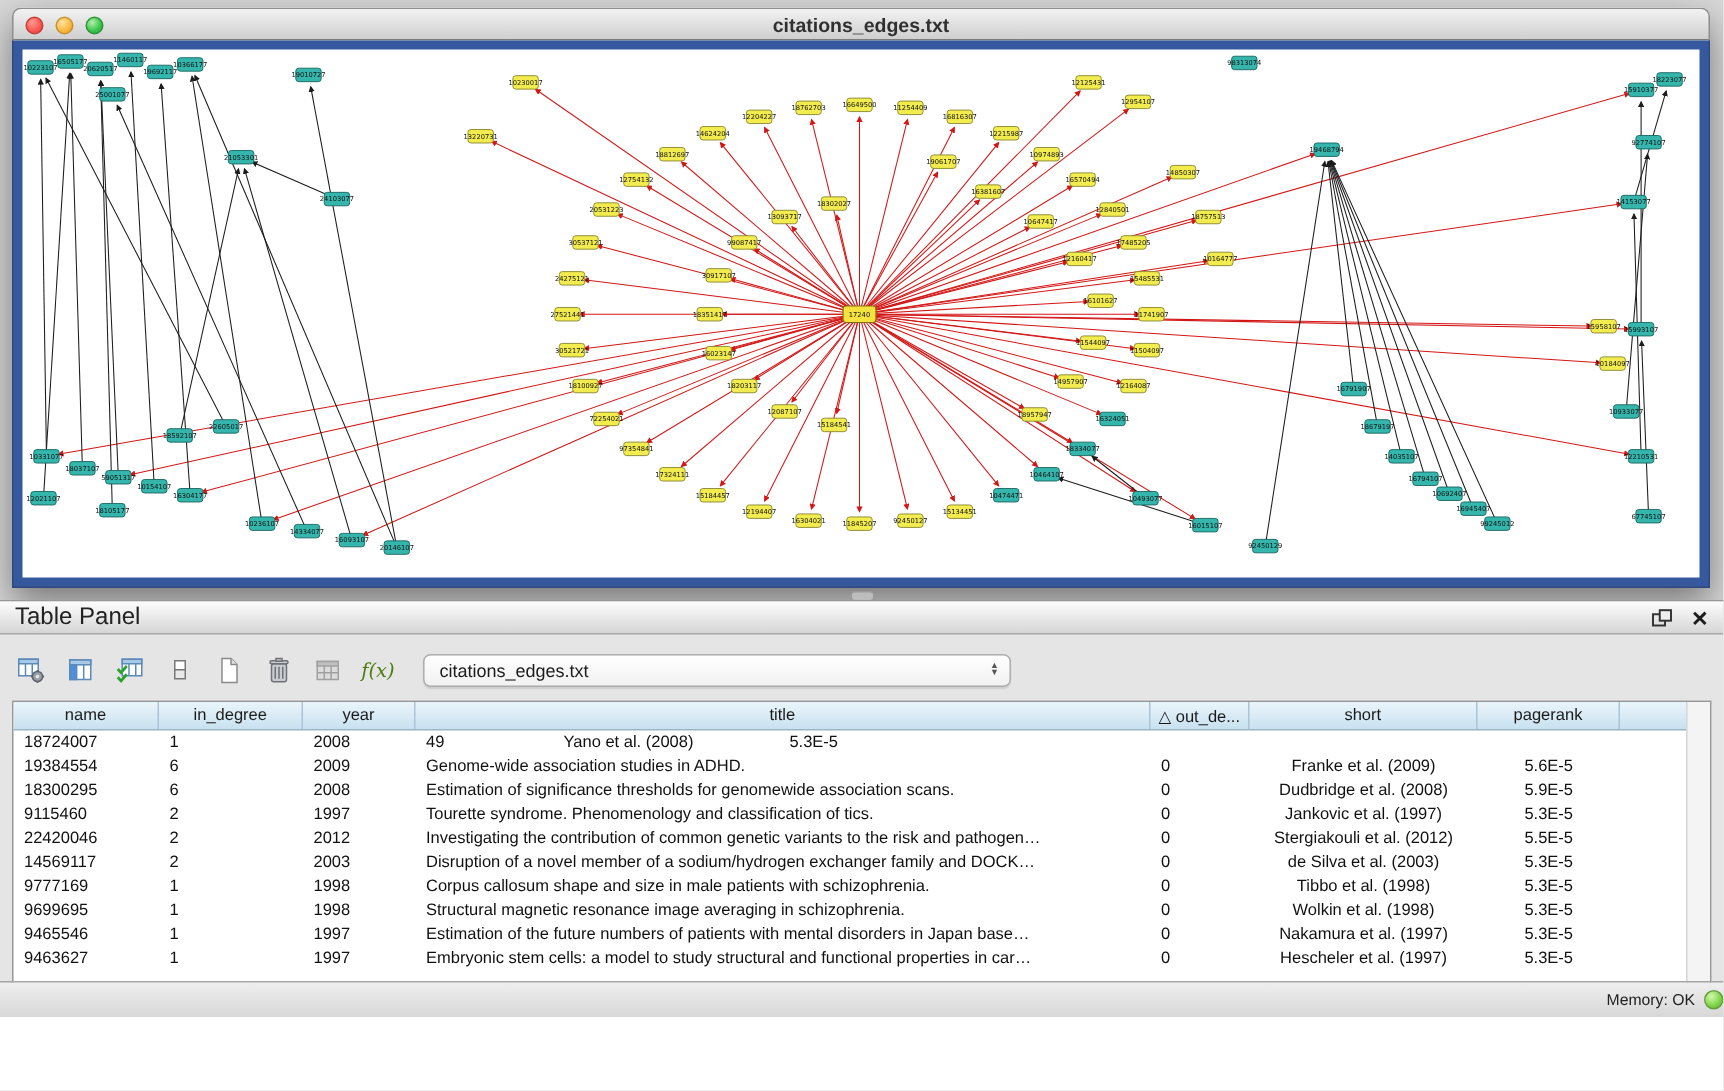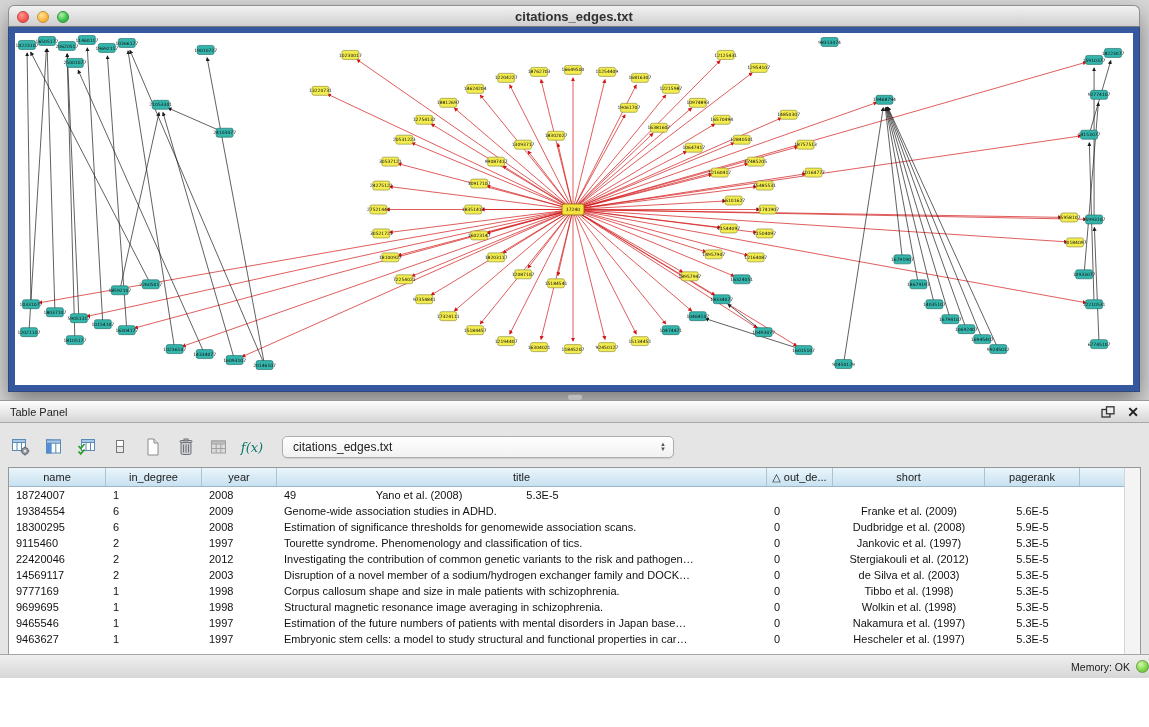--- a/index.html
+++ b/index.html
@@ -23,30 +23,30 @@
   .nt{fill:#35b6ac;stroke:#17655f;stroke-width:0.6;}
   .nh{fill:#f5e23e;stroke:#8a6a10;stroke-width:0.8;}
   .nlabel{font-size:4.5px;fill:#111;text-anchor:middle;font-family:"DejaVu Sans",sans-serif;}
 
   
   .grip{position:absolute;left:567px;top:394px;width:14px;height:5px;border-radius:3px;background:#bdbdbd;border:1px solid #9a9a9a;}
 
   
   .table-panel{position:absolute;left:0;top:400px;width:1149px;height:303px;background:#e5e5e5;border-top:1px solid #989898;box-sizing:border-box;}
   .panel-header{height:22px;background:linear-gradient(#fdfdfd,#d6d6d6);border-bottom:1px solid #a8a8a8;display:flex;align-items:center;padding:0 10px;box-sizing:border-box;}
-  .panel-title{font-size:11px;color:#222;}
+  .panel-title{font-size:16px;color:#222;}
   .panel-header .spacer{flex:1;}
   .float-icon{width:14px;height:12px;margin-right:12px;cursor:pointer;}
   .close-x{font-size:14px;font-weight:700;color:#1d1d1d;cursor:pointer;line-height:12px;}
 
   .panel-body{padding:8px 8px 0 8px;}
   .toolbar{display:flex;align-items:center;gap:7px;height:32px;margin-bottom:4px;}
   .tool-btn{width:26px;height:26px;display:flex;align-items:center;justify-content:center;border-radius:4px;cursor:pointer;}
   .tool-btn svg{display:block;}
-  .fx{font-family:"DejaVu Serif",serif;font-style:italic;font-size:13px;color:#0f766e;}
+  .fx{font-family:"DejaVu Serif",serif;font-style:italic;font-size:13px;color:#4d7c0f;}
   .combo{display:flex;align-items:center;width:392px;height:22px;background:linear-gradient(#ffffff,#f1f1f1);border:1px solid #aeaeae;border-radius:5px;box-shadow:0 1px 1px rgba(0,0,0,.10);font-size:12px;color:#1c1c1c;padding:0 6px;box-sizing:border-box;margin-left:10px;cursor:pointer;}
   .combo .val{flex:1;padding-left:4px;}
   .combo .arrows{display:flex;flex-direction:column;align-items:center;font-size:6px;line-height:5px;color:#555;padding:0 1px;}
 
   .table-box{position:relative;height:190px;background:#fff;border:1px solid #979797;box-sizing:border-box;overflow:hidden;}
   .thead{display:flex;height:19px;background:linear-gradient(#eaf5fb,#c8e1f0);border-bottom:1px solid #9db6c6;box-sizing:border-box;}
   .hcell{display:flex;align-items:center;justify-content:center;font-size:11px;color:#1a1a1a;border-right:1px solid #aac4d6;box-sizing:border-box;overflow:hidden;white-space:nowrap;}
   .hcell.cf{border-right:none;}
   .trow{display:flex;height:16px;align-items:center;}
   .tcell{font-size:11px;color:#111;box-sizing:border-box;overflow:hidden;white-space:nowrap;padding-left:7px;}

